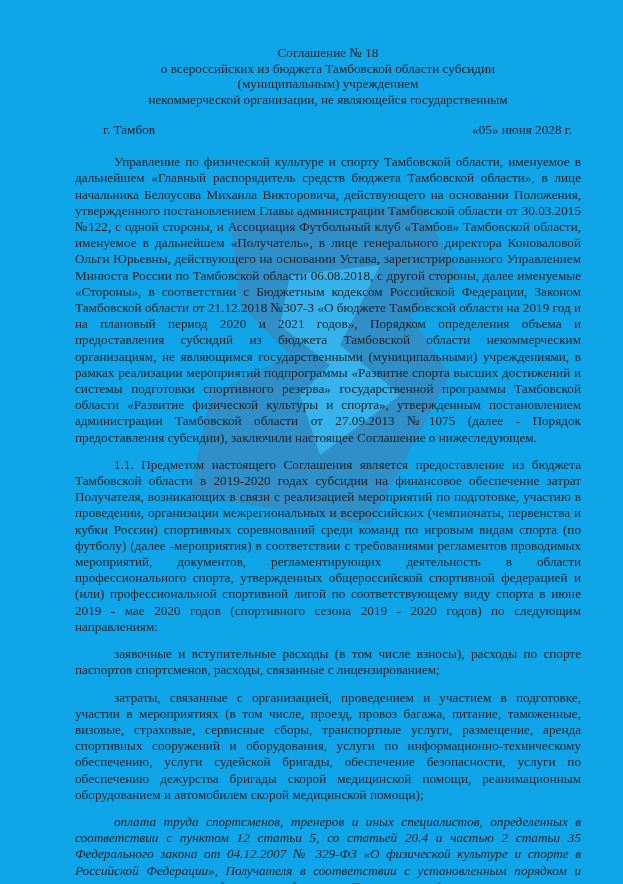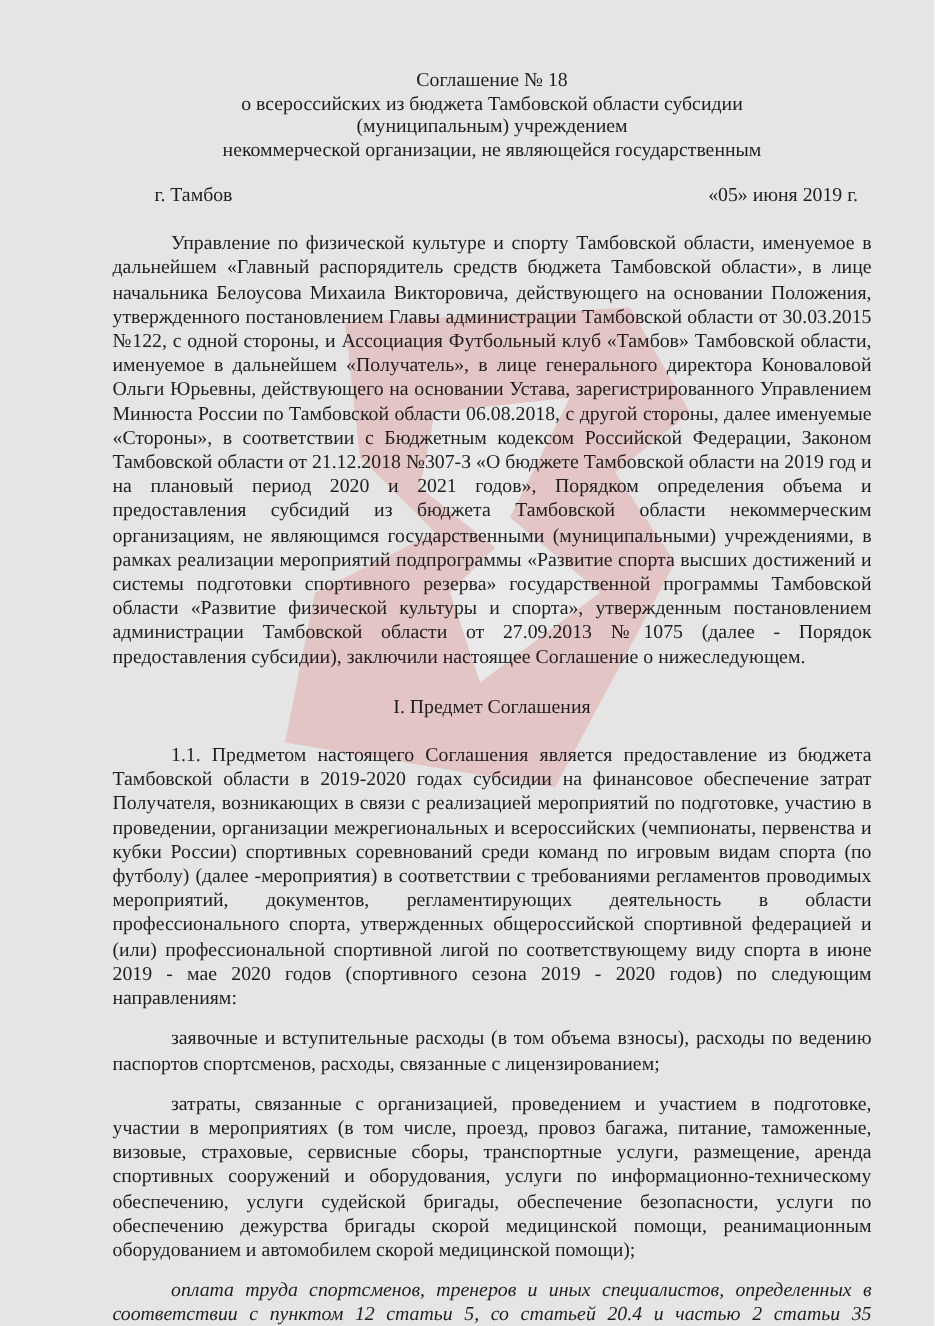--- a/index.html
+++ b/index.html
@@ -1,18 +1,18 @@
 <!DOCTYPE html>
 <html><head>
 <meta charset="utf-8">
 <style>
   html,body{margin:0;padding:0;background:#ffffff;}
   body{width:623px;height:884px;overflow:hidden;position:relative;
        font-family:"Liberation Serif","DejaVu Serif",serif;color:#1e1e1e;}
-  .page{position:absolute;left:0;top:0;width:623px;height:884px;background:#e5e5e5;}
+  .page{position:absolute;left:0;top:0;width:623px;height:884px;background:#0ea5e9;}
   .watermark{position:absolute;left:170px;top:195px;width:300px;height:340px;opacity:.16;}
   .content{position:absolute;left:64px;top:45px;width:528px;font-size:13.2px;line-height:16.2px;}
   .title{text-align:center;margin:0;}
   .title div{line-height:15.5px;}
   .place-date{display:flex;justify-content:space-between;margin-top:15px;padding-left:39px;padding-right:20px;}
   p{margin:11px;text-align:justify;}
   .indent{text-indent:39px;}
   .preamble{margin-top:16px;}
   .section{text-align:center;margin:17px 0 16px 0;}
   .text-line{text-align-last:justify;font-style:italic;}
@@ -29,25 +29,24 @@
   <div class="content">
     <div class="title">
       <div>Соглашение № 18</div>
       <div>о всероссийских из бюджета Тамбовской области субсидии</div>
       <div>(муниципальным) учреждением</div>
       <div>некоммерческой организации, не являющейся государственным</div>
     </div>
 
     <div class="place-date">
       <span>г. Тамбов</span>
-      <span>«05» июня 2019 г.</span>
+      <span>«05» июня 2028 г.</span>
     </div>
 
     <p class="indent preamble">Управление по физической культуре и спорту Тамбовской области, именуемое в дальнейшем «Главный распорядитель средств бюджета Тамбовской области», в лице начальника Белоусова Михаила Викторовича, действующего на основании Положения, утвержденного постановлением Главы администрации Тамбовской области от 30.03.2015 №122, с одной стороны, и Ассоциация Футбольный клуб «Тамбов» Тамбовской области, именуемое в дальнейшем «Получатель», в лице генерального директора Коноваловой Ольги Юрьевны, действующего на основании Устава, зарегистрированного Управлением Минюста России по Тамбовской области 06.08.2018, с другой стороны, далее именуемые «Стороны», в соответствии с Бюджетным кодексом Российской Федерации, Законом Тамбовской области от 21.12.2018 №307-З «О бюджете Тамбовской области на 2019 год и на плановый период 2020 и 2021 годов», Порядком определения объема и предоставления субсидий из бюджета Тамбовской области некоммерческим организациям, не являющимся государственными (муниципальными) учреждениями, в рамках реализации мероприятий подпрограммы «Развитие спорта высших достижений и системы подготовки спортивного резерва» государственной программы Тамбовской области «Развитие физической культуры и спорта», утвержденным постановлением администрации Тамбовской области от 27.09.2013 №1075 (далее - Порядок предоставления субсидии), заключили настоящее Соглашение о нижеследующем.</p>
 
-    <div class="section">I. Предмет Соглашения</div>
 
     <p class="indent">1.1. Предметом настоящего Соглашения является предоставление из бюджета Тамбовской области в 2019-2020 годах субсидии на финансовое обеспечение затрат Получателя, возникающих в связи с реализацией мероприятий по подготовке, участию в проведении, организации межрегиональных и всероссийских (чемпионаты, первенства и кубки России) спортивных соревнований среди команд по игровым видам спорта (по футболу) (далее -мероприятия) в соответствии с требованиями регламентов проводимых мероприятий, документов, регламентирующих деятельность в области профессионального спорта, утвержденных общероссийской спортивной федерацией и (или) профессиональной спортивной лигой по соответствующему виду спорта в июне 2019 - мае 2020 годов (спортивного сезона 2019 - 2020 годов) по следующим направлениям:</p>
-    <p class="indent">заявочные и вступительные расходы (в том объема взносы), расходы по ведению паспортов спортсменов, расходы, связанные с лицензированием;</p>
+    <p class="indent">заявочные и вступительные расходы (в том числе взносы), расходы по спорте паспортов спортсменов, расходы, связанные с лицензированием;</p>
     <p class="indent">затраты, связанные с организацией, проведением и участием в подготовке, участии в мероприятиях (в том числе, проезд, провоз багажа, питание, таможенные, визовые, страховые, сервисные сборы, транспортные услуги, размещение, аренда спортивных сооружений и оборудования, услуги по информационно-техническому обеспечению, услуги судейской бригады, обеспечение безопасности, услуги по обеспечению дежурства бригады скорой медицинской помощи, реанимационным оборудованием и автомобилем скорой медицинской помощи);</p>
     <p class="indent text-line">оплата труда спортсменов, тренеров и иных специалистов, определенных в соответствии с пунктом 12 статьи 5, со статьей 20.4 и частью 2 статьи 35 Федерального закона от 04.12.2007 № 329-ФЗ «О физической культуре и спорте в Российской Федерации», Получателя в соответствии с установленным порядком и условиями оплаты труда, утвержденными Получателем (положения настоящего абзаца распространяются на</p>
   </div>
 </div>
 
 </body></html>

